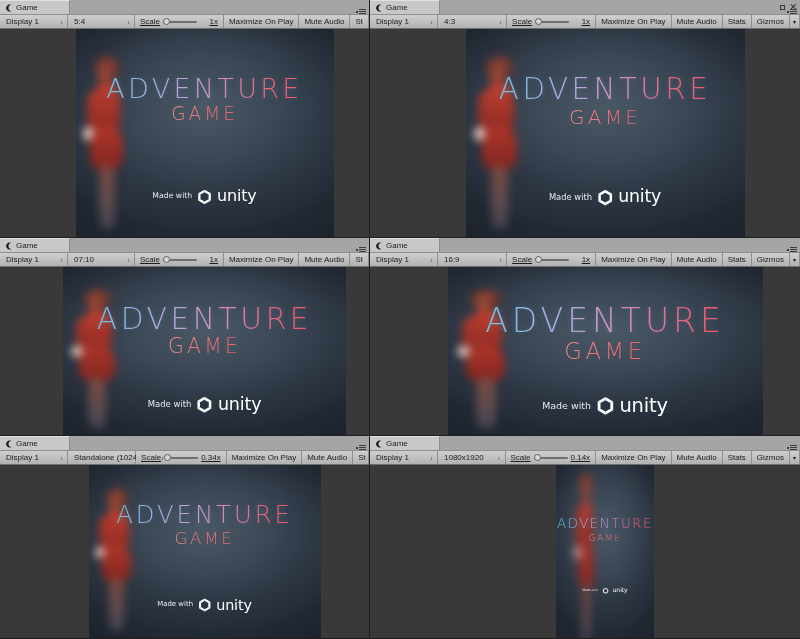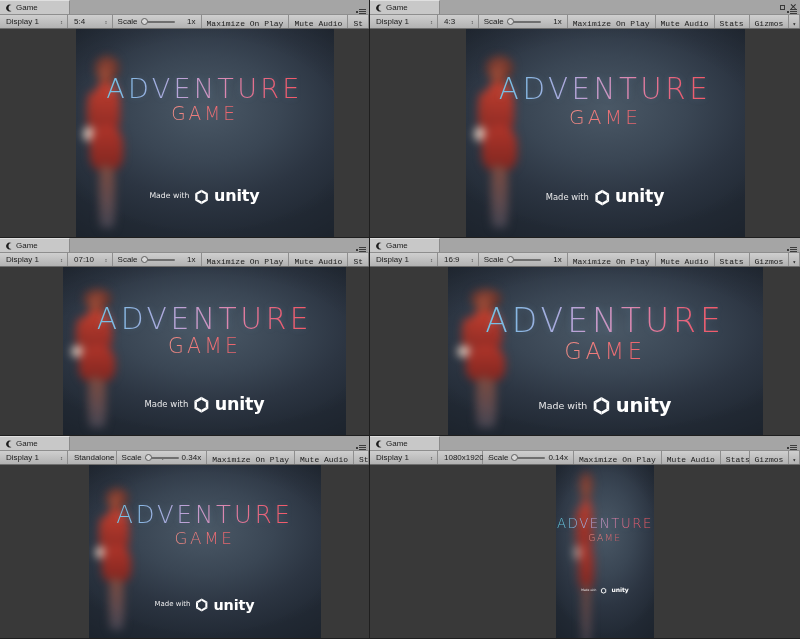--- a/index.html
+++ b/index.html
@@ -99,27 +99,26 @@
     border-top: 1px solid #8e8e8e;
     border-bottom: 1px solid #6e6e6e;
     display: flex;
     align-items: stretch;
     font-size: 8px;
     color: #1b1b1b;
     overflow: hidden;
   }
   .tbtn {
     display: flex;
-    align-items: flex-end;
+    align-items: center;
     padding: 0 5px;
     border-right: 1px solid #8e8e8e;
     background: linear-gradient(to bottom, #cfcfcf, #b2b2b2);
     white-space: nowrap;
     line-height: 1;
-    font-family: Liberation Mono, monospace;
   }
   .dropdown {
     display: flex;
     align-items: center;
     justify-content: space-between;
     background: linear-gradient(to bottom, #cfcfcf, #b2b2b2);
     border-right: 1px solid #8e8e8e;
     padding: 0 4px 0 6px;
     white-space: nowrap;
     line-height: 1;
@@ -135,20 +134,21 @@
   }
   .scalebox {
     display: flex;
     align-items: center;
     gap: 3px;
     padding: 0 5px;
     background: linear-gradient(to bottom, #cfcfcf, #b2b2b2);
     border-right: 1px solid #8e8e8e;
     white-space: nowrap;
     flex: 0 0 auto;
+    text-decoration: underline;
   }
   .slider {
     position: relative;
     width: 34px; height: 9px;
     display: flex; align-items: center;
   }
   .slider .track {
     position: absolute; left: 0; right: 0; top: 4px;
     height: 2px; background: #6f6f6f; border-radius: 1px;
   }
@@ -290,21 +290,21 @@
     line-height: 1;
     white-space: nowrap;
   }
   .unity-logo {
     display: inline-block;
     line-height: 0;
   }
   .unity-word {
     color: #ffffff;
     font-family: "DejaVu Sans", sans-serif;
-    font-weight: 700;
+    font-weight: 400;
     letter-spacing: -0.01em;
     line-height: 1;
   }
 </style>
 </head>
 <body>
 
 <div class="grid" id="grid">
     <div class="panel">
       <div class="tabstrip">

